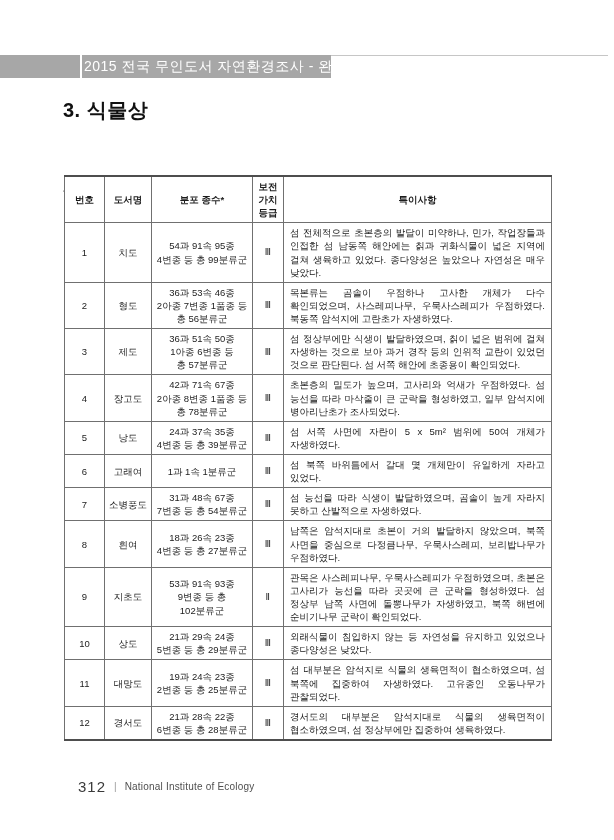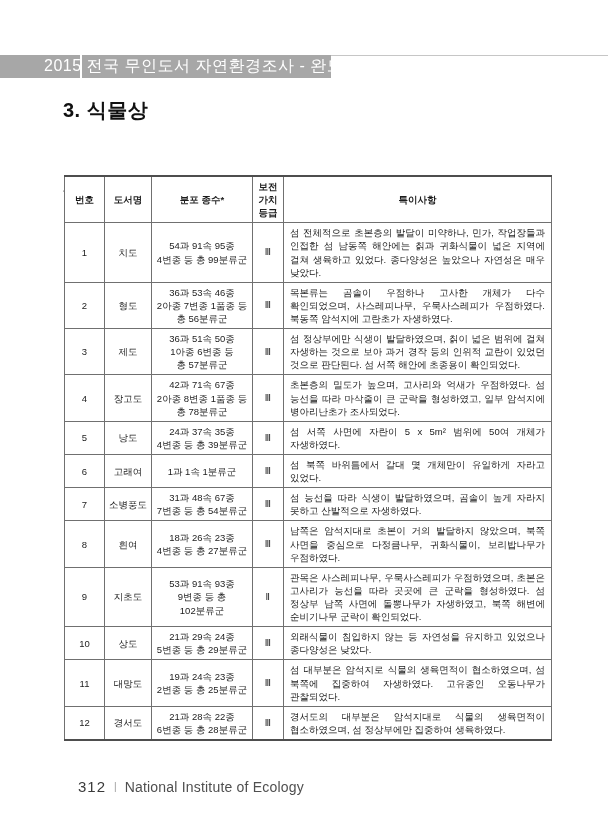--- a/index.html
+++ b/index.html
@@ -10,22 +10,22 @@
   }
   
   .header-bar{
     position:absolute;top:55px;left:0;width:331px;height:23px;
     background:#a7a7a7;display:flex;align-items:center;
   }
   .header-bar .notch{
     position:absolute;left:80px;top:0;width:2px;height:23px;background:#ffffff;
   }
   .header-bar-text{
-    flex:1;text-align:right;color:#ffffff;font-size:16px;
-    letter-spacing:0.5px;padding-left:44px;white-space:nowrap;
+    flex:1;text-align:right;color:#ffffff;font-size:14px;
+    letter-spacing:0.5px;padding-left:84px;white-space:nowrap;
   }
   .top-line{
     position:absolute;top:55px;left:331px;width:277px;height:1px;background:#c6c6c6;
   }
   
   .section-title{
     position:absolute;top:97px;left:63px;font-size:20px;font-weight:bold;
     letter-spacing:0.5px;color:#111;
   }
   .table-caption{
@@ -49,21 +49,21 @@
     text-align:justify;word-break:keep-all;padding:3px 6px;text-justify:inter-word;margin-left:48px;
   }
   col.w-no{width:40px;} col.w-island{width:47px;} col.w-species{width:101px;}
   col.w-grade{width:31px;} col.w-note{width:268px;}
   
   .footer{
     position:absolute;top:778px;left:78px;display:flex;align-items:center;
   }
   .page-num{font-size:15px;color:#3a3a3a;letter-spacing:1px;}
   .footer-sep{margin:0 8px;color:#9a9a9a;font-size:10px;font-weight:100;}
-  .institute{font-size:14px;color:#4f4f4f;letter-spacing:0.2px;}
+  .institute{font-size:10px;color:#4f4f4f;letter-spacing:0.2px;}
 </style>
 </head>
 <body>
 
 <div class="header-bar">
   <span class="notch"></span>
   <span class="header-bar-text">2015 전국 무인도서 자연환경조사 - 완도 권역</span>
 </div>
 <div class="top-line"></div>
 
@@ -149,21 +149,21 @@
 7변종 등 총 54분류군</td>
         <td class="c-grade">Ⅲ</td>
         <td class="c-note">섬 능선을 따라 식생이 발달하였으며, 곰솔이 높게 자라지 못하고 산발적으로 자생하였다.</td>
       </tr>
       <tr>
         <td class="c-no">8</td>
         <td class="c-island">흰여</td>
         <td class="c-species">18과 26속 23종
 4변종 등 총 27분류군</td>
         <td class="c-grade">Ⅲ</td>
-        <td class="c-note">남쪽은 암석지대로 초본이 거의 발달하지 않았으며, 북쪽 사면을 중심으로 다정큼나무, 귀화식물이, 보리밥나무가 우점하였다.</td>
+        <td class="c-note">남쪽은 암석지대로 초본이 거의 발달하지 않았으며, 북쪽 사면을 중심으로 다정큼나무, 우묵사스레피, 보리밥나무가 우점하였다.</td>
       </tr>
       <tr>
         <td class="c-no">9</td>
         <td class="c-island">지초도</td>
         <td class="c-species">53과 91속 93종
 9변종 등 총
 102분류군</td>
         <td class="c-grade">Ⅱ</td>
         <td class="c-note">관목은 사스레피나무, 우묵사스레피가 우점하였으며, 초본은 고사리가 능선을 따라 곳곳에 큰 군락을 형성하였다. 섬 정상부 남쪽 사면에 돌뽕나무가 자생하였고, 북쪽 해변에 순비기나무 군락이 확인되었다.</td>
       </tr>

